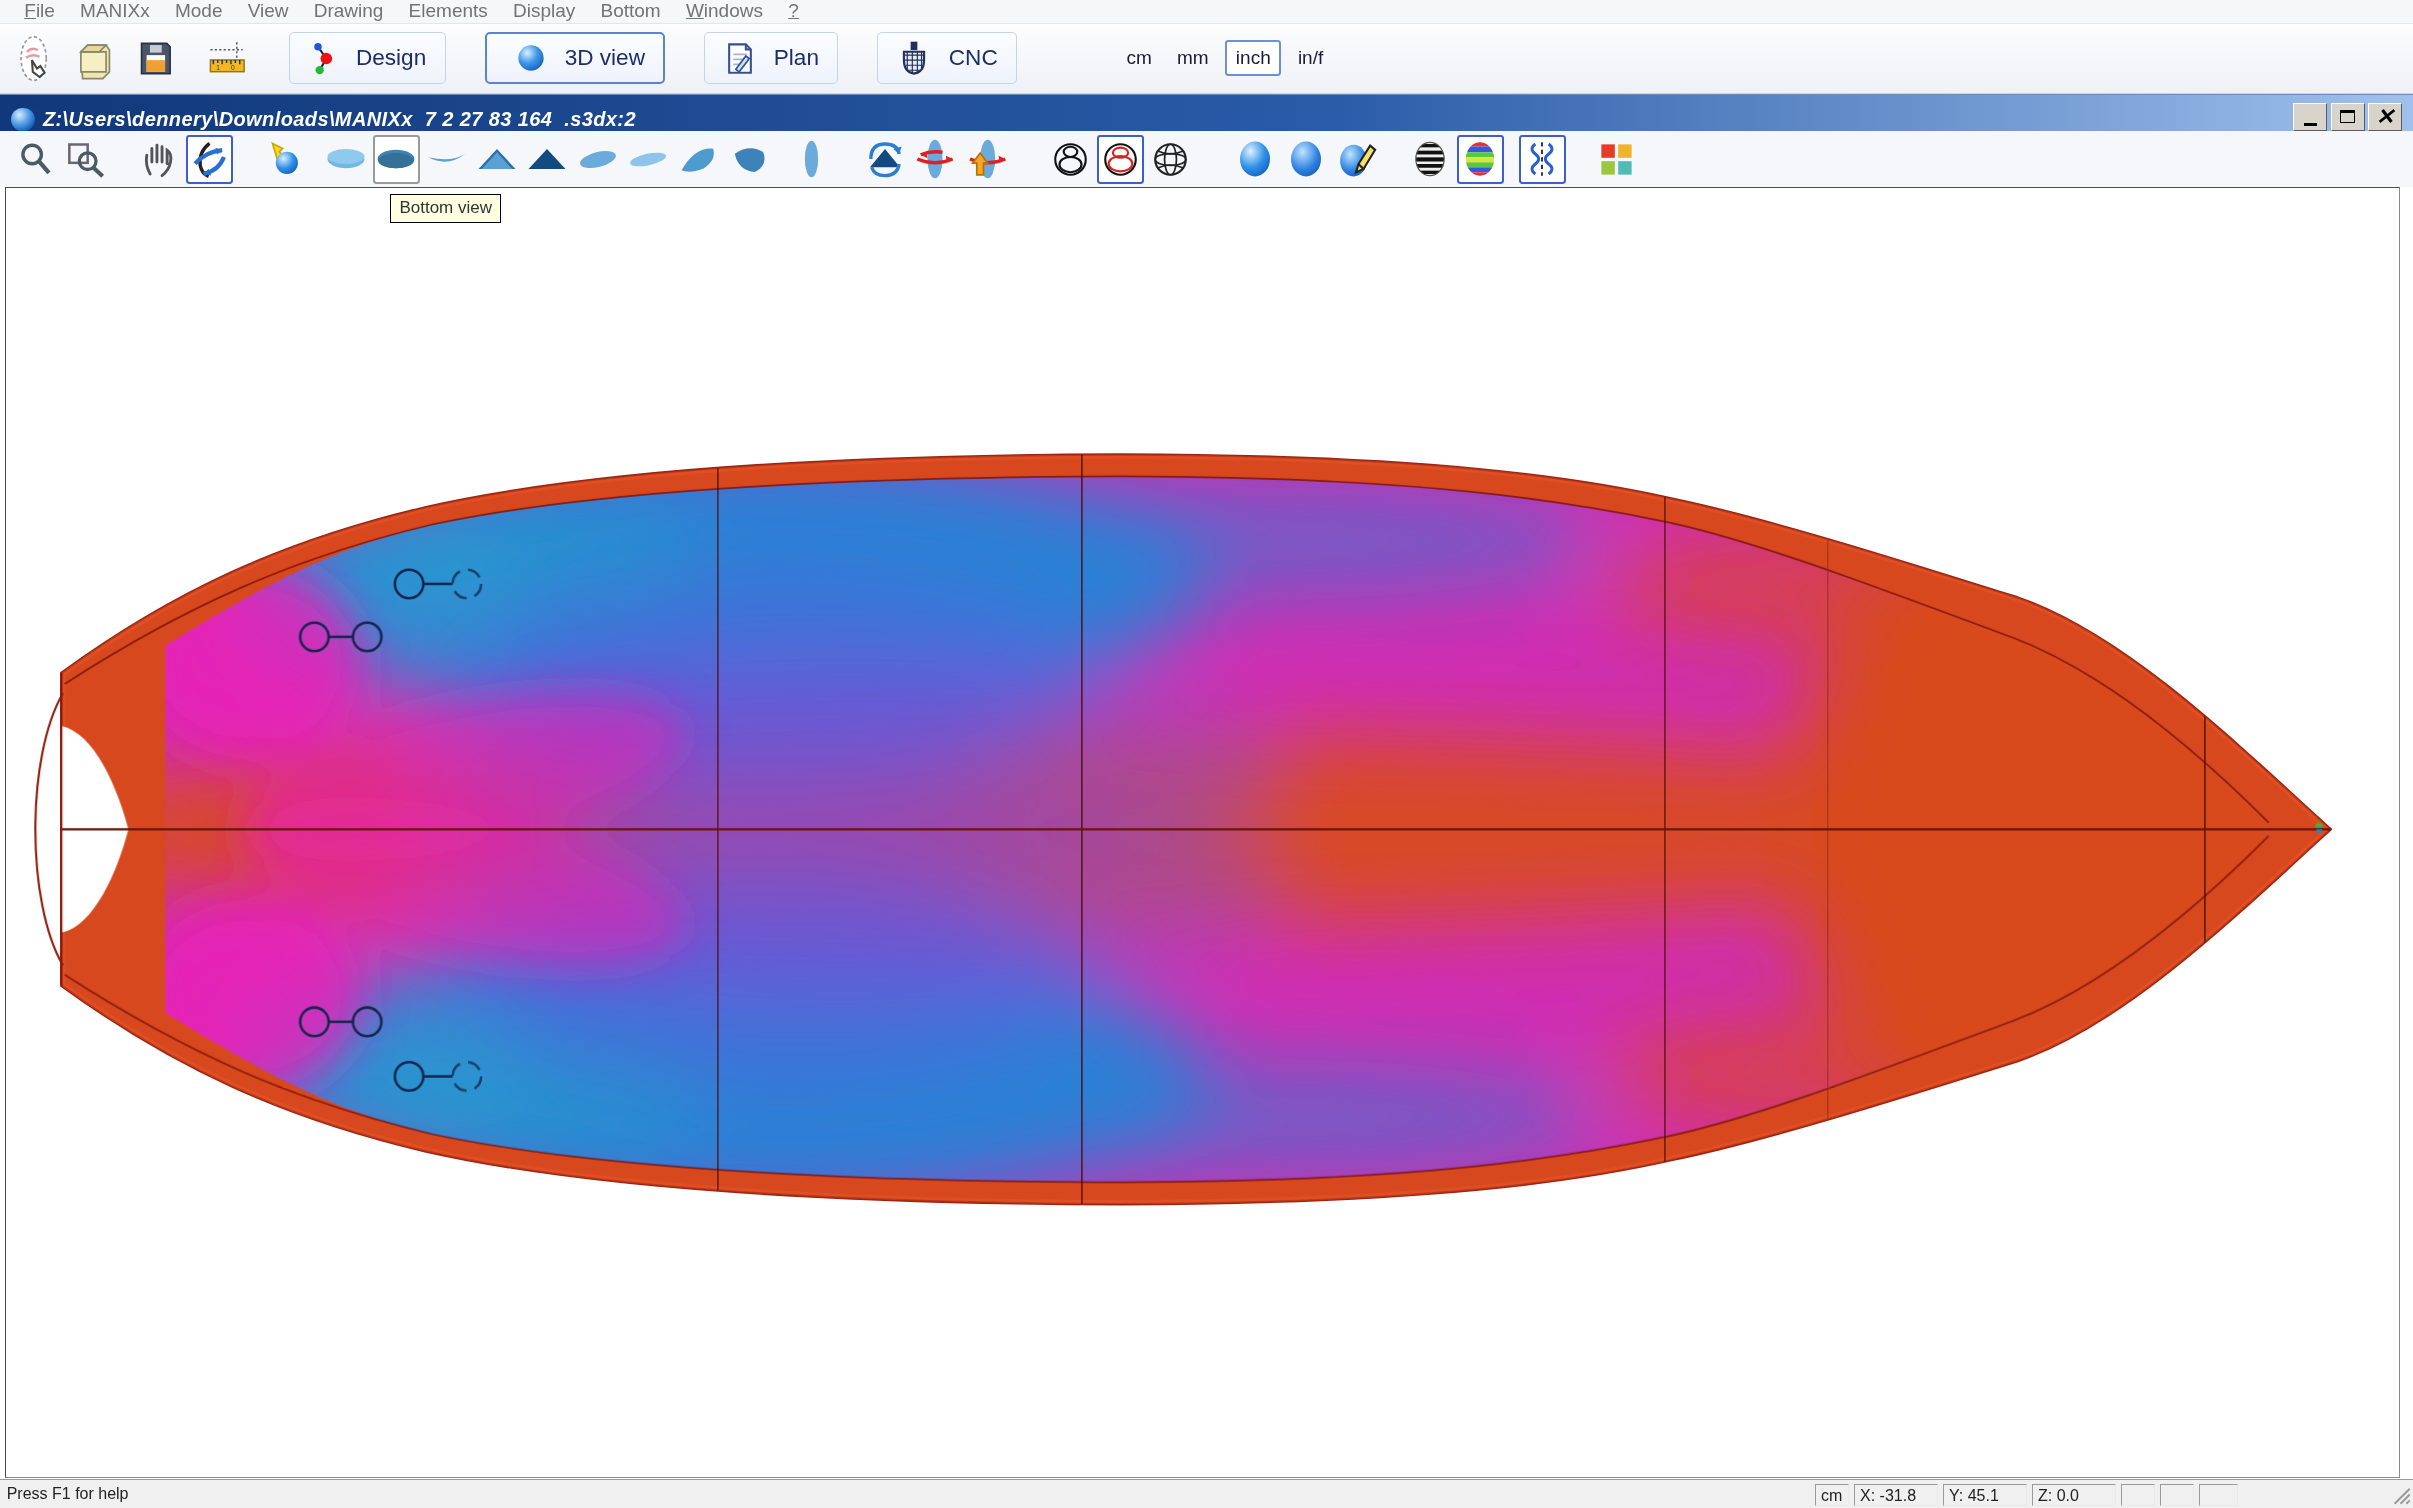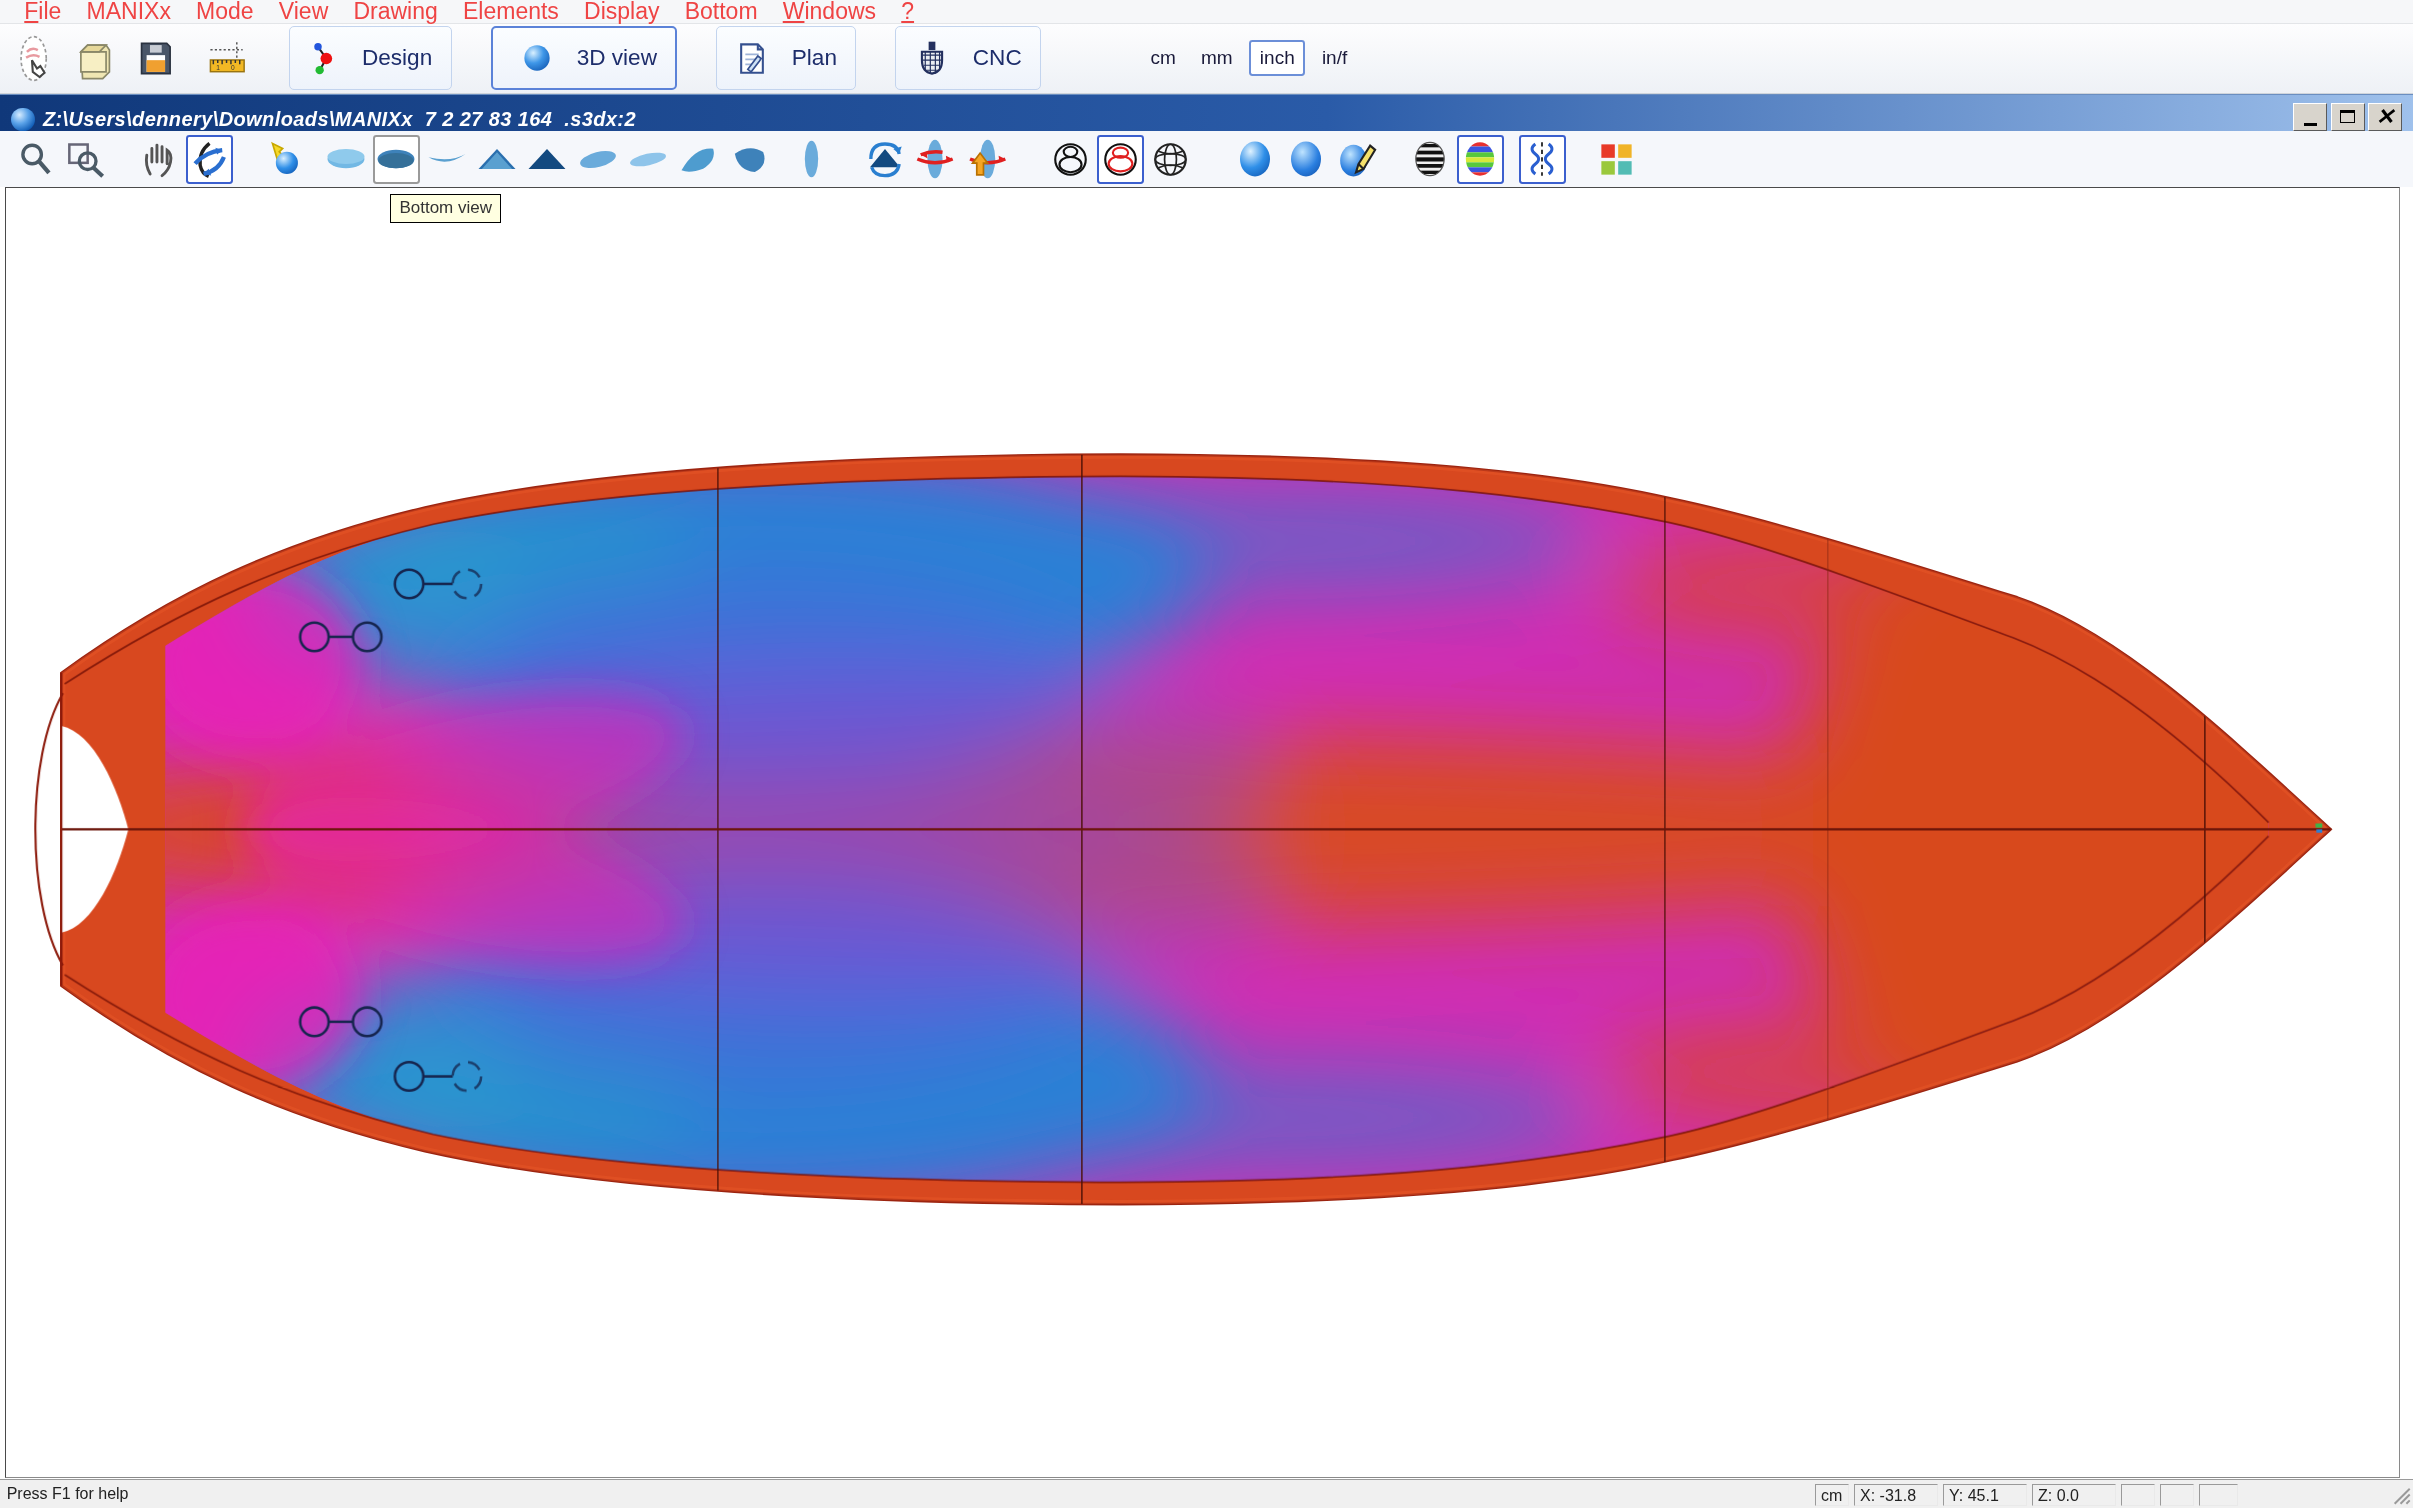--- a/index.html
+++ b/index.html
@@ -4,28 +4,28 @@
 <style>
   * { margin:0; padding:0; box-sizing:border-box; }
   html,body { width:2413px; height:1508px; overflow:hidden; background:#fff;
               font-family:"Liberation Sans", sans-serif; }
   .accel { text-decoration:underline; }
 
   
   .menubar { position:absolute; left:0; top:0; width:2413px; height:23.5px;
              background:#f6f7f9; display:flex; align-items:center; padding-left:11.7px;
              border-bottom:0.8px solid #e3e5e8; }
-  .menu-item { font-size:23px; color:#ef4444; padding:0 12.6px; height:23.5px; line-height:22.6px; cursor:default; }
+  .menu-item { font-size:19px; color:#737373; padding:0 12.6px; height:23.5px; line-height:22.6px; cursor:default; }
 
   
   .toolbar1 { position:absolute; left:0; top:23.5px; width:2413px; height:70px;
               background:linear-gradient(#fdfdfe,#eef1f6); border-bottom:0.8px solid #cfd4db;
               display:flex; align-items:center; }
   .tb1-icon { width:44px; height:47px; margin-left:15px; display:flex; align-items:center; justify-content:center; }
-  .tb1-btn  { height:64px; margin-left:39px; padding:0 18.4px; display:flex; align-items:center; gap:24px;
+  .tb1-btn  { height:52px; margin-left:39px; padding:0 18.4px; display:flex; align-items:center; gap:18px;
               background:linear-gradient(#fbfdff,#eef3fb); border:1.7px solid #c3d4ee; border-radius:5px;
               font-size:22.6px; color:#1d2d6b; }
   .tb1-btn.active { border:2.5px solid #5b82d8;padding-left:28px; }
   .units { display:flex; align-items:center; margin-left:101px; gap:8.4px; }
   .unit { font-size:19px; color:#1a1a3a; padding:5px 8.4px; }
   .unit.active { border:2.5px solid #6c8fd8; border-radius:3.4px; background:#fff; }
 
   
   .titlebar { position:absolute; left:0; top:94px; width:2413px; height:37px;
               background:linear-gradient(90deg,#10387a 0%,#2a5ba8 55%,#9fc1ec 100%);

